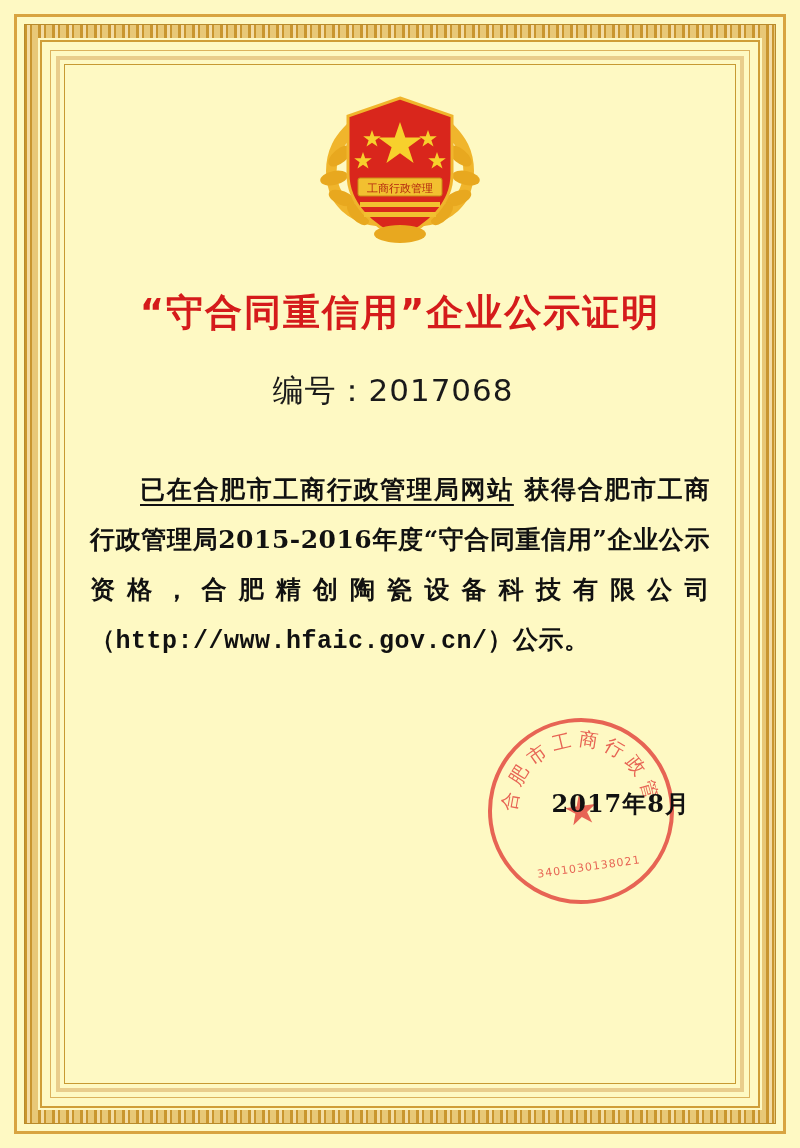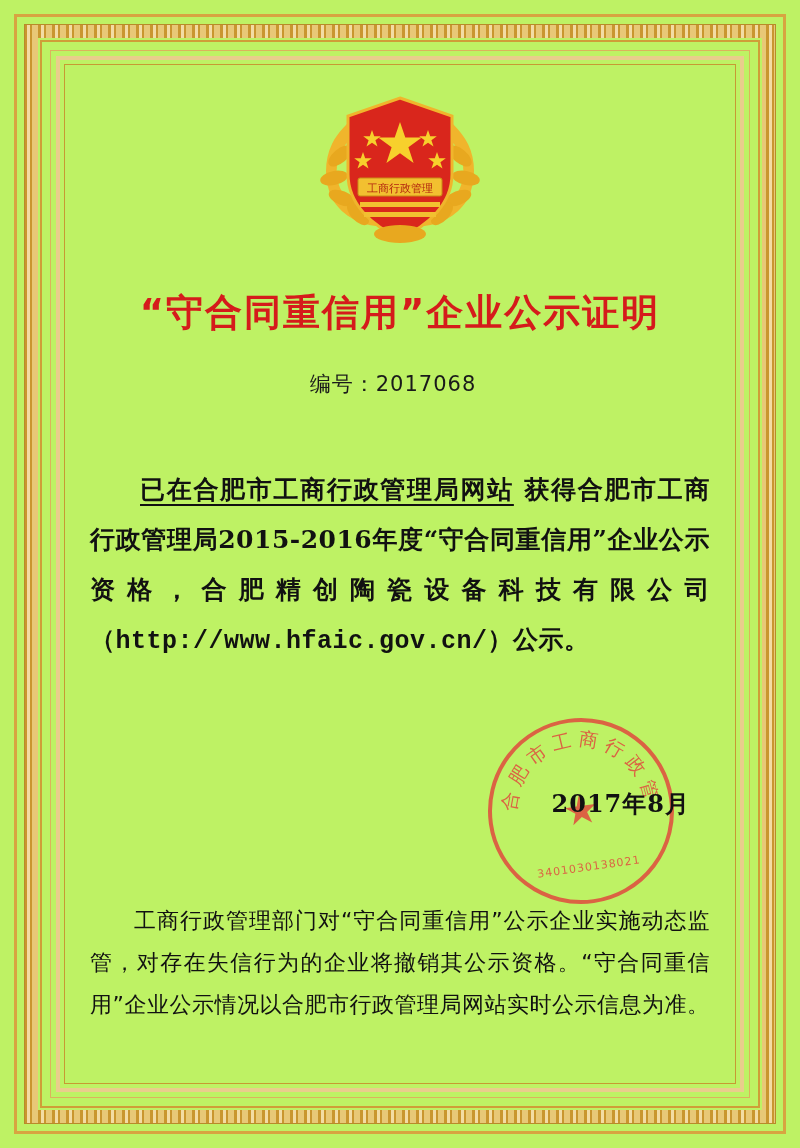--- a/index.html
+++ b/index.html
@@ -11,21 +11,21 @@
     width: 800px;
     height: 1148px;
     font-family: "Liberation Serif", "DejaVu Serif", serif;
     overflow: hidden;
   }
 
   .certificate {
     position: relative;
     width: 800px;
     height: 1148px;
-    background: #bef264;
+    background: #fef9c3;
     box-sizing: border-box;
   }
 
   
   .border-outer {
     position: absolute;
     left: 14px;
     top: 14px;
     right: 14px;
     bottom: 14px;
@@ -140,21 +140,21 @@
     white-space: nowrap;
   }
   .serial {
     position: absolute;
     left: 0;
     right: 14px;
     top: 300px;
     text-align: center;
     color: #1a1a1a;
     font-family: "DejaVu Sans", "Liberation Sans", sans-serif;
-    font-size: 21px;
+    font-size: 31px;
     letter-spacing: 1px;
   }
 
   
   .body-para {
     position: absolute;
     left: 20px;
     right: 20px;
     top: 395px;
     font-family: "DejaVu Serif", "Liberation Serif", serif;
@@ -310,16 +310,15 @@
         <text fill="#e2443c" font-family="DejaVu Sans, sans-serif" font-size="19" letter-spacing="6">
           <textPath href="#sealArc" startOffset="4%">合肥市工商行政管理局</textPath>
         </text>
       </svg>
       <div class="seal-star">★</div>
       <div class="seal-code">3401030138021</div>
     </div>
 
     <div class="date">2017年8月</div>
 
-    <div class="footer-para">工商行政管理部门对“守合同重信用”公示企业实施动态监管，对存在失信行为的企业将撤销其公示资格。“守合同重信用”企业公示情况以合肥市行政管理局网站实时公示信息为准。</div>
 
   </div>
 </div>
 
 </body></html>

